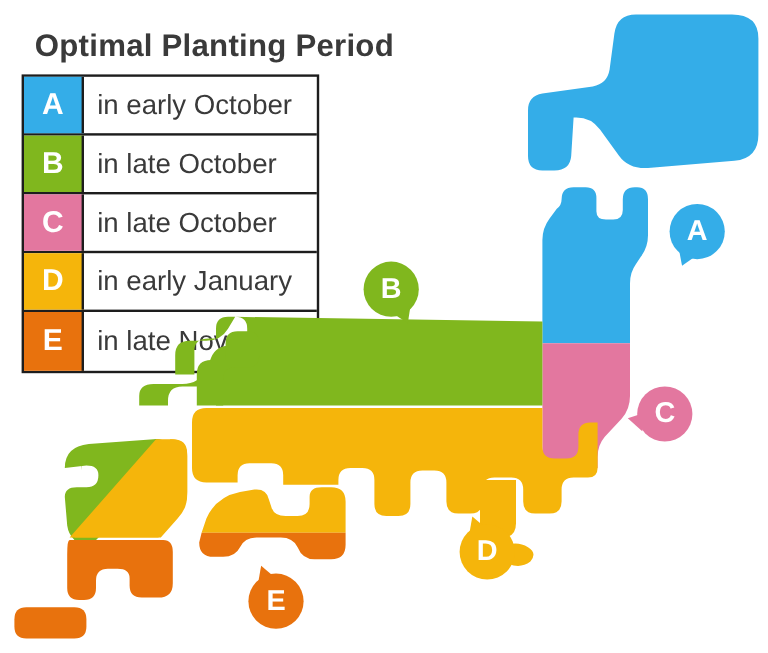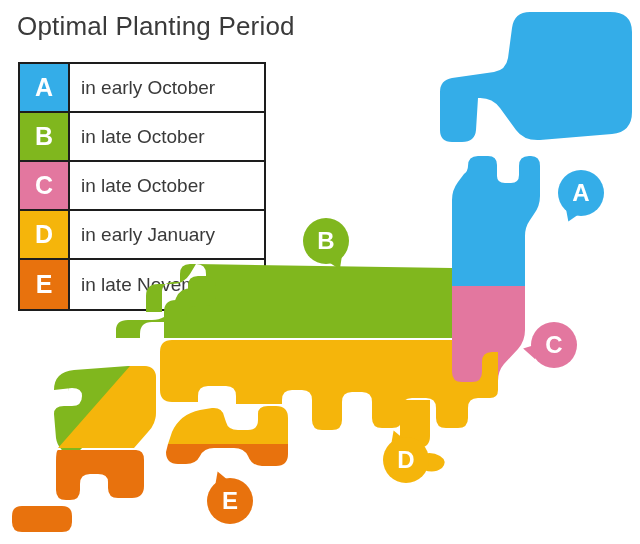--- a/index.html
+++ b/index.html
@@ -21,25 +21,25 @@
     height: 544px;
   }
 
   
   #page-title {
     position: absolute;
     left: 17px;
     top: 9px;
     font-size: 26px;
     line-height: 34px;
-    font-weight: normal;
+    font-weight: bold;
     color: #3a3a3a;
     letter-spacing: 0.2px;
     white-space: nowrap;
-    margin: 0;
+    margin: 12px;
   }
 
   
   #legend {
     position: absolute;
     left: 18px;
     top: 62px;
     width: 248px;
     border: 2px solid #1d1d1d;
     border-collapse: collapse;
@@ -66,21 +66,21 @@
     font-weight: bold;
     line-height: 1;
     border-right: 2px solid #1d1d1d;
     box-sizing: border-box;
   }
   .legend-label {
     flex: 1 1 auto;
     display: flex;
     align-items: center;
     padding-left: 11px;
-    font-size: 19px;
+    font-size: 23px;
     color: #3a3a3a;
     white-space: nowrap;
     box-sizing: border-box;
   }
 
   
   #map-wrap {
     position: absolute;
     left: 0;
     top: 0;

